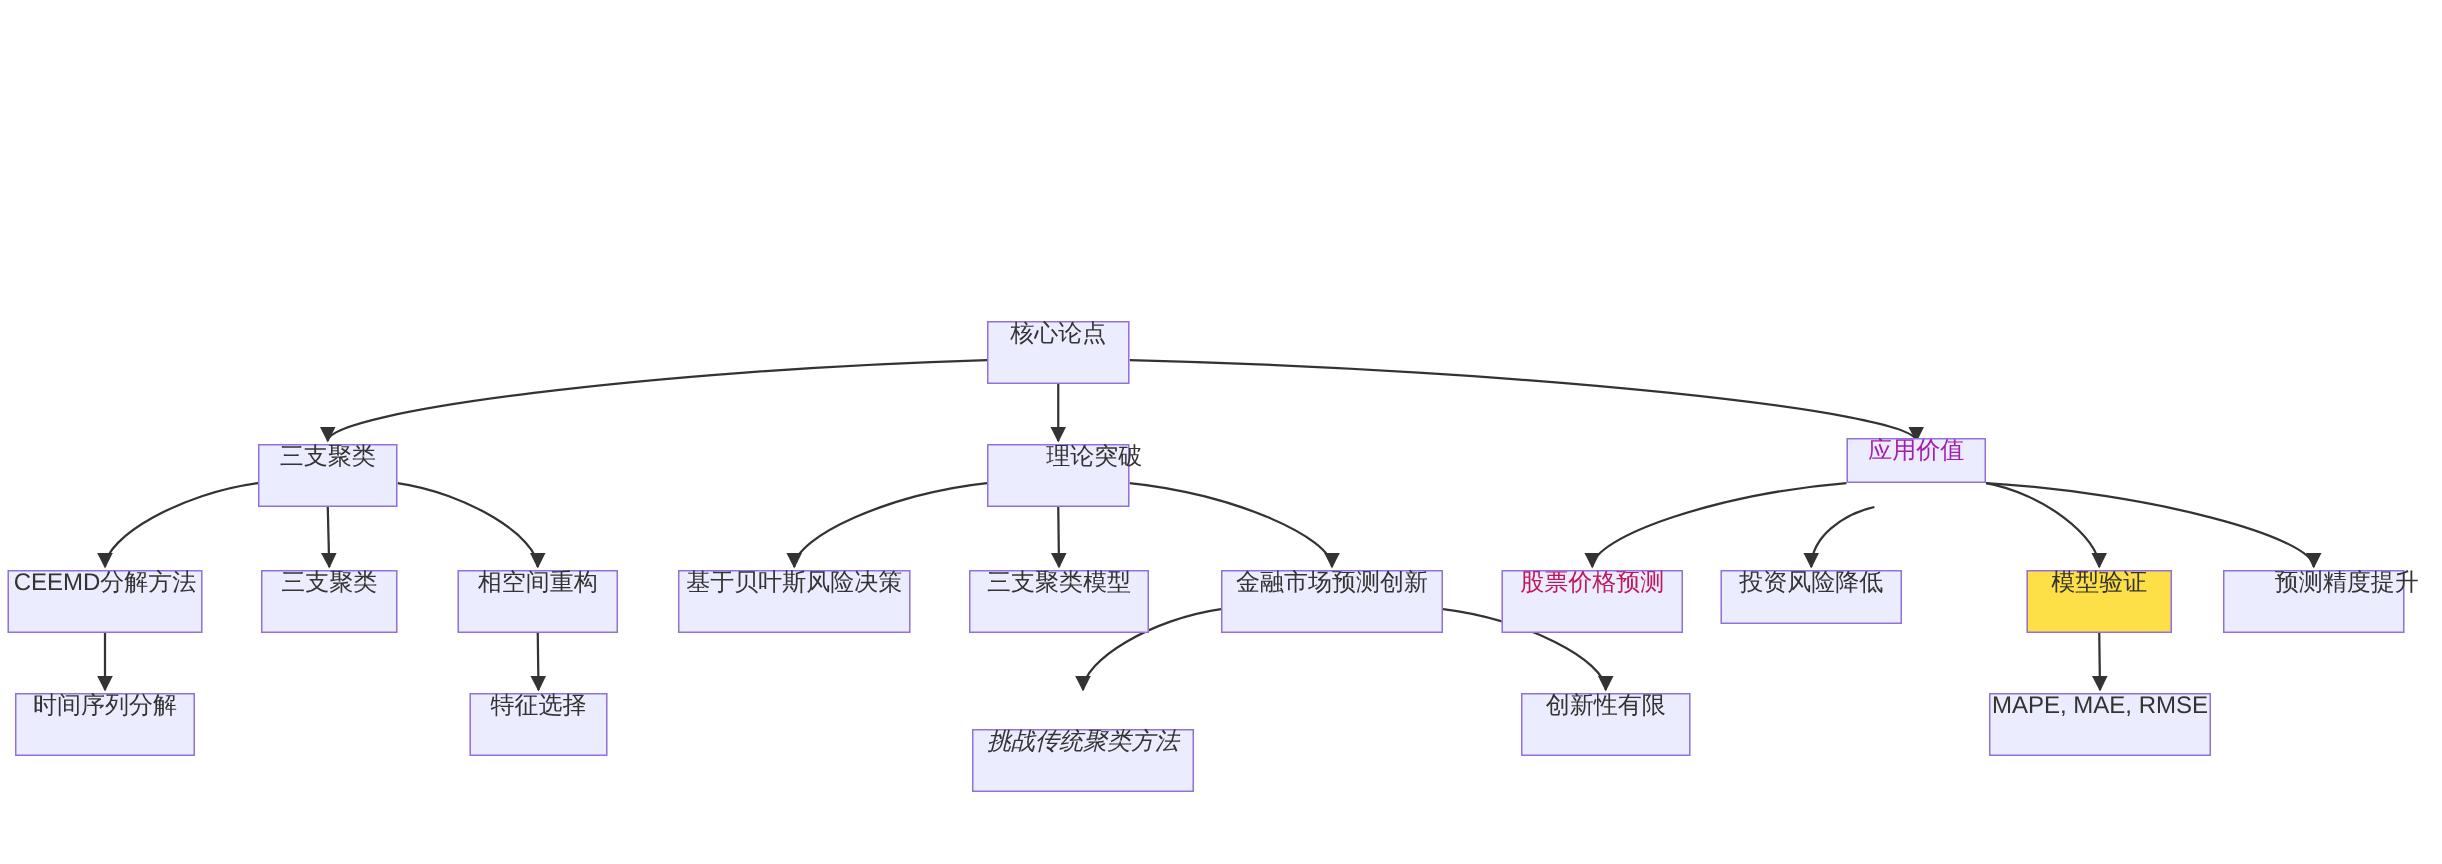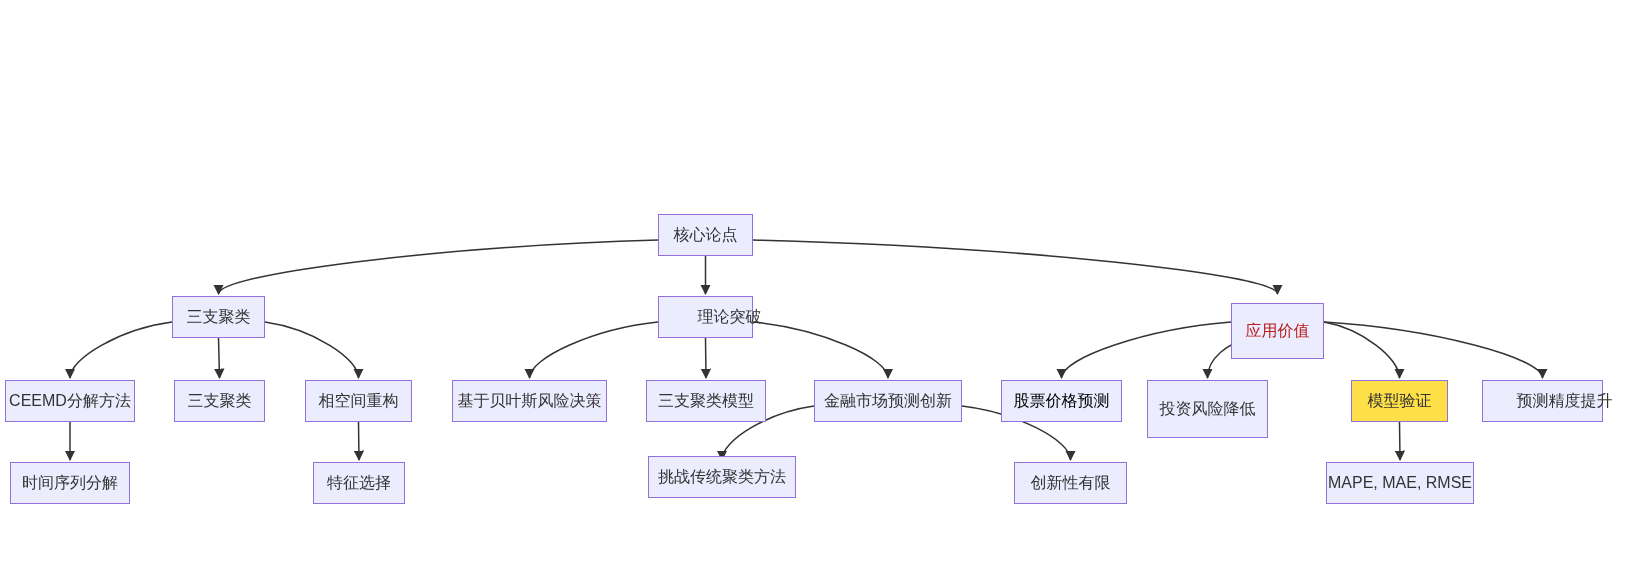--- a/index.html
+++ b/index.html
@@ -25,21 +25,20 @@
   #node-layer {
     position: absolute;
     left: 0; top: 0;
     width: 1628px;
     height: 576px;
   }
   .flow-node {
     position: absolute;
     box-sizing: border-box;
     display: flex;
-    align-items: center;
     justify-content: center;
     border: 1px solid #9370DB;
     background: #ECECFF;
     color: #333333;
     font-size: 16px;
     line-height: 1;
     white-space: nowrap;
     text-align: center;
   }
   .flow-node .node-label {
@@ -83,60 +82,60 @@
   <div id="node-layer">
       <div class="flow-node" style="left: 658px; top: 214px; width: 95px; height: 42px; background: rgb(236, 236, 255); border-color: rgb(147, 112, 219); color: rgb(51, 51, 51);">
         <span class="node-label">核心论点</span>
       </div>
       <div class="flow-node" style="left: 172px; top: 296px; width: 93px; height: 42px; background: rgb(236, 236, 255); border-color: rgb(147, 112, 219); color: rgb(51, 51, 51);">
         <span class="node-label">三支聚类</span>
       </div>
       <div class="flow-node" style="left: 658px; top: 296px; width: 95px; height: 42px; background: rgb(236, 236, 255); border-color: rgb(147, 112, 219); color: rgb(51, 51, 51); padding-left: 48px;">
         <span class="node-label">理论突破</span>
       </div>
-      <div class="flow-node" style="left: 1231px; top: 303px; width: 93px; height: 56px; background: rgb(236, 236, 255); border-color: rgb(147, 112, 219); color: #b91c1c;">
+      <div class="flow-node" style="left: 1231px; top: 292px; width: 93px; height: 30px; background: rgb(236, 236, 255); border-color: rgb(147, 112, 219); color: #a21caf;">
         <span class="node-label">应用价值</span>
       </div>
       <div class="flow-node" style="left: 5px; top: 380px; width: 130px; height: 42px; background: rgb(236, 236, 255); border-color: rgb(147, 112, 219); color: rgb(51, 51, 51);">
         <span class="node-label">CEEMD分解方法</span>
       </div>
       <div class="flow-node" style="left: 174px; top: 380px; width: 91px; height: 42px; background: rgb(236, 236, 255); border-color: rgb(147, 112, 219); color: rgb(51, 51, 51);">
         <span class="node-label">三支聚类</span>
       </div>
       <div class="flow-node" style="left: 305px; top: 380px; width: 107px; height: 42px; background: rgb(236, 236, 255); border-color: rgb(147, 112, 219); color: rgb(51, 51, 51); font-family: Liberation Serif, serif;">
         <span class="node-label">相空间重构</span>
       </div>
       <div class="flow-node" style="left: 452px; top: 380px; width: 155px; height: 42px; background: rgb(236, 236, 255); border-color: rgb(147, 112, 219); color: rgb(51, 51, 51);">
         <span class="node-label">基于贝叶斯风险决策</span>
       </div>
       <div class="flow-node" style="left: 646px; top: 380px; width: 120px; height: 42px; background: rgb(236, 236, 255); border-color: rgb(147, 112, 219); color: rgb(51, 51, 51);">
         <span class="node-label">三支聚类模型</span>
       </div>
       <div class="flow-node" style="left: 814px; top: 380px; width: 148px; height: 42px; background: rgb(236, 236, 255); border-color: rgb(147, 112, 219); color: rgb(51, 51, 51);">
         <span class="node-label">金融市场预测创新</span>
       </div>
-      <div class="flow-node" style="left: 1001px; top: 380px; width: 121px; height: 42px; background: rgb(236, 236, 255); border-color: rgb(147, 112, 219); color: #000000;">
+      <div class="flow-node" style="left: 1001px; top: 380px; width: 121px; height: 42px; background: rgb(236, 236, 255); border-color: rgb(147, 112, 219); color: #be185d;">
         <span class="node-label">股票价格预测</span>
       </div>
-      <div class="flow-node" style="left: 1147px; top: 380px; width: 121px; height: 58px; background: rgb(236, 236, 255); border-color: rgb(147, 112, 219); color: rgb(51, 51, 51);">
+      <div class="flow-node" style="left: 1147px; top: 380px; width: 121px; height: 36px; background: rgb(236, 236, 255); border-color: rgb(147, 112, 219); color: rgb(51, 51, 51);">
         <span class="node-label">投资风险降低</span>
       </div>
       <div class="flow-node" style="left: 1351px; top: 380px; width: 97px; height: 42px; background: #fde047; border-color: rgb(147, 112, 219); color: rgb(51, 51, 51);">
         <span class="node-label">模型验证</span>
       </div>
       <div class="flow-node" style="left: 1482px; top: 380px; width: 121px; height: 42px; background: rgb(236, 236, 255); border-color: rgb(147, 112, 219); color: rgb(51, 51, 51); padding-left: 44px;">
         <span class="node-label">预测精度提升</span>
       </div>
       <div class="flow-node" style="left: 10px; top: 462px; width: 120px; height: 42px; background: rgb(236, 236, 255); border-color: rgb(147, 112, 219); color: rgb(51, 51, 51);">
         <span class="node-label">时间序列分解</span>
       </div>
       <div class="flow-node" style="left: 313px; top: 462px; width: 92px; height: 42px; background: rgb(236, 236, 255); border-color: rgb(147, 112, 219); color: rgb(51, 51, 51);">
         <span class="node-label">特征选择</span>
       </div>
-      <div class="flow-node" style="left: 648px; top: 456px; width: 148px; height: 42px; background: rgb(236, 236, 255); border-color: rgb(147, 112, 219); color: rgb(51, 51, 51);">
+      <div class="flow-node" style="left: 648px; top: 486px; width: 148px; height: 42px; background: rgb(236, 236, 255); border-color: rgb(147, 112, 219); color: rgb(51, 51, 51); font-style: italic;">
         <span class="node-label">挑战传统聚类方法</span>
       </div>
       <div class="flow-node" style="left: 1014px; top: 462px; width: 113px; height: 42px; background: rgb(236, 236, 255); border-color: rgb(147, 112, 219); color: rgb(51, 51, 51);">
         <span class="node-label">创新性有限</span>
       </div>
       <div class="flow-node" style="left: 1326px; top: 462px; width: 148px; height: 42px; background: rgb(236, 236, 255); border-color: rgb(147, 112, 219); color: rgb(51, 51, 51);">
         <span class="node-label">MAPE, MAE, RMSE</span>
       </div>
     </div>
 </div>

